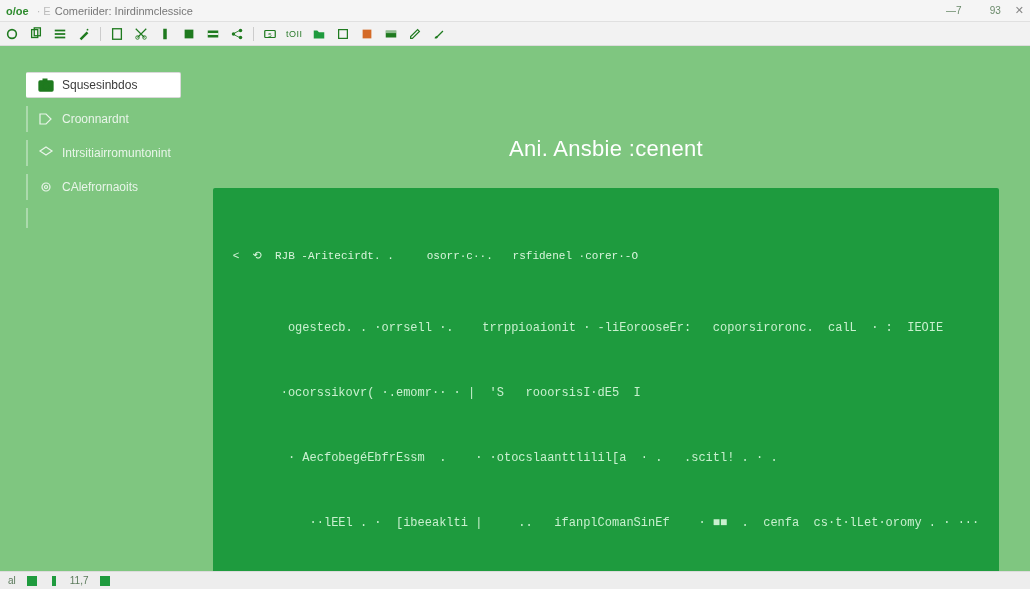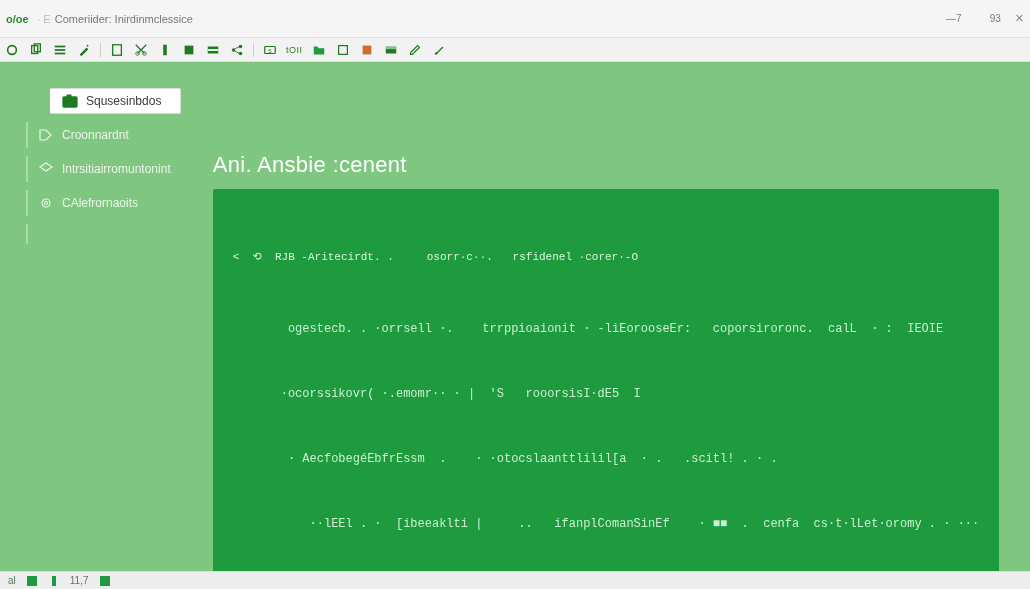--- a/index.html
+++ b/index.html
@@ -5,21 +5,21 @@
   * { box-sizing: border-box; margin: 0; padding: 0; }
   body {
     width: 1030px;
     height: 589px;
     font-family: Arial, sans-serif;
     font-size: 12px;
     overflow: hidden;
     background: #f0f0f0;
   }
   .titlebar {
-    height: 38px;
+    height: 22px;
     background: #f5f5f5;
     border-bottom: 1px solid #e0e0e0;
     display: flex;
     align-items: center;
     padding: 2px 6px;
     font-size: 11px;
     color: #888;
   }
   .titlebar .brand { color: #2d8b2d; font-weight: bold; margin-right: 4px; }
   .titlebar .sep { color: #bbb; margin: 0 4px; }
@@ -72,43 +72,43 @@
     font-size: 12px;
     cursor: pointer;
     border-left: 2px solid rgba(255,255,255,0.35);
   }
   .side-item.active {
     background: #ffffff;
     color: #3a3a3a;
     border: 1px solid #d9d9d9;
     border-left: 2px solid rgba(0,0,0,0.0);
     border-radius: 2px;
-    margin-left: 24px;
   }
   .side-item .s-icon {
     width: 16px;
     height: 14px;
     margin-right: 8px;
     display: flex;
     align-items: center;
     justify-content: center;
   }
   .side-item.active .s-icon svg * { stroke: #1f7a1f; fill: #1f7a1f; }
   .side-item .s-icon svg * { stroke: #e9f5e9; fill: none; }
 
   .main {
     flex: 1;
     padding: 90px 48px 0 32px;
   }
   .heading {
     color: #ffffff;
     font-size: 22px;
     font-weight: 400;
-    margin-bottom: 11px;
+    margin-bottom: 26px;
     letter-spacing: 0.3px;
+    text-align: center;
   }
   .code-panel {
     background: #1e9b3e;
     border-radius: 2px;
     padding: 16px 20px 22px 20px;
     color: #c9f0cf;
     font-family: "Courier New", monospace;
     font-size: 12px;
     line-height: 1.8;
     white-space: pre;

